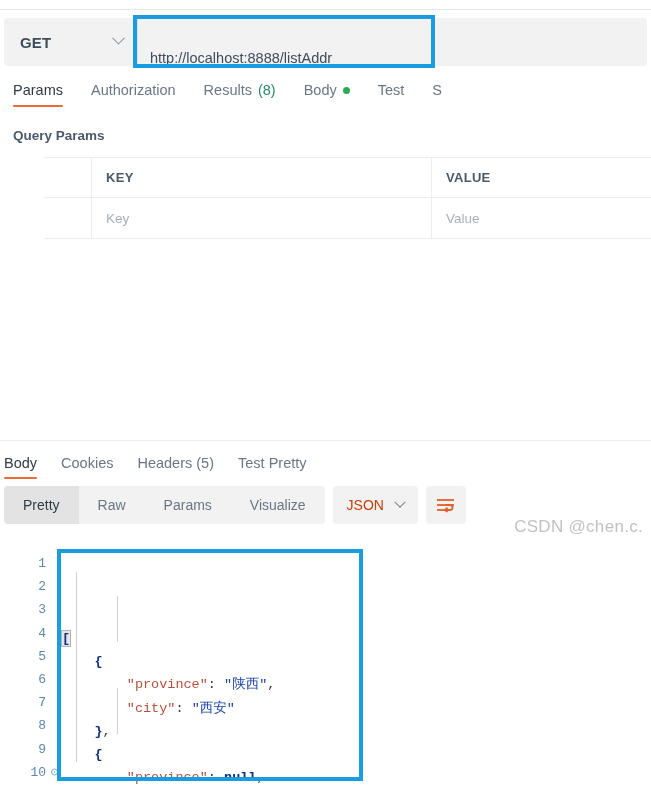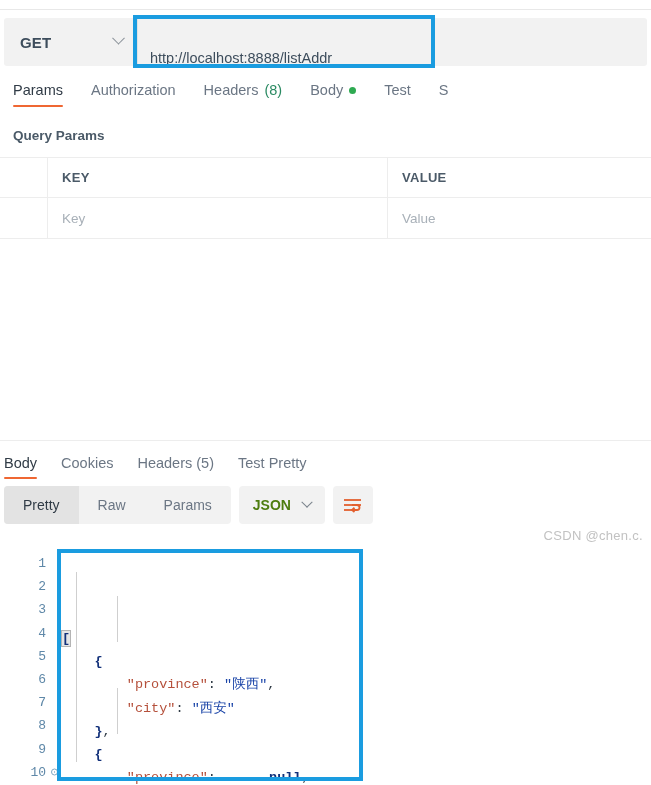--- a/index.html
+++ b/index.html
@@ -137,20 +137,21 @@
   .param-table {
     position: absolute;
     left: 0; top: 157px;
     width: 651px;
   }
   .param-row {
     display: flex;
     height: 41px;
     border-top: 1px solid #ededed;
     border-bottom: 1px solid #ededed;
+    margin-left: 44px;
   }
   .param-row.body-row { border-top: none; }
   .cell-check {
     width: 48px;
     border-right: 1px solid #ededed;
   }
   .cell-key {
     width: 340px;
     border-right: 1px solid #ededed;
     display: flex;
@@ -241,22 +242,22 @@
     align-items: center;
     gap: 12px;
     background: #f2f2f2;
     border-radius: 4px;
     height: 38px;
     padding: 0 14px;
     cursor: pointer;
   }
   .fmt-select-label {
     font-size: 14px;
-    color: #4d7c0f;
-    font-weight: bold;
+    color: #c2410c;
+    font-weight: normal;
   }
   .chev-sm {
     display: inline-block;
     width: 8px; height: 8px;
     border-right: 1.5px solid #7a838c;
     border-bottom: 1.5px solid #7a838c;
     transform: rotate(45deg) translate(-2px,-2px);
   }
   .wrap-btn {
     width: 40px; height: 38px;
@@ -313,21 +314,21 @@
     white-space: pre;
   }
   .cline {
     height: 23.2px;
     line-height: 23.2px;
     position: relative;
   }
   .tk-brace  { color: #13317a; font-weight: bold; }
   .tk-key    { color: #b5503b; }
   .tk-str    { color: #1a44a8; }
-  .tk-null   { color: #13317a; font-weight: bold; margin-left: 45px; }
+  .tk-null   { color: #13317a; font-weight: bold; }
   .tk-punc   { color: #303b46; }
   .bracket-hl {
     background: #e6e6e6;
     outline: 1px solid #b4b4b4;
   }
 
   
   .guide {
     position: absolute;
     width: 1px;
@@ -338,22 +339,22 @@
   .guide-in2   { left: 55px; top: 136px; height: 46px; }
 
   .ring-json {
     left: 57px; top: 549px;
     width: 306px; height: 232px;
   }
 
   
   .watermark {
     position: absolute;
-    right: 8px; bottom: 10px;
-    font-size: 13px;
+    right: 8px; bottom: 16px;
+    font-size: 17px;
     color: #c2c2c2;
     letter-spacing: .3px;
   }
 </style>
 </head>
 <body>
 
 <div id="app">
 
   <div class="top-rule"></div>
@@ -371,21 +372,21 @@
   <div class="ring ring-url"></div>
 
   <div class="req-tabs" id="req-tabs">
       <div class="req-tab active">
         <span>Params</span>
       </div>
       <div class="req-tab">
         <span>Authorization</span>
       </div>
       <div class="req-tab">
-        <span>Headers</span>
+        <span>Results</span>
         <span class="tab-count">(8)</span>
       </div>
       <div class="req-tab">
         <span>Body</span>
         <span class="dot-green"></span>
       </div>
       <div class="req-tab">
         <span>Test</span>
       </div>
       <div class="req-tab">
@@ -422,20 +423,21 @@
       <div class="resp-tab">Cookies</div>
       <div class="resp-tab">Headers (5)</div>
       <div class="resp-tab">Test Pretty</div>
     </div>
 
   <div class="fmt-bar">
     <div class="seg" id="view-modes">
         <div class="seg-item active">Pretty</div>
         <div class="seg-item">Raw</div>
         <div class="seg-item">Params</div>
+        <div class="seg-item">Visualize</div>
       </div>
 
     <div class="fmt-select">
       <span class="fmt-select-label">JSON</span>
       <span class="chev-sm"></span>
     </div>
 
     <div class="wrap-btn">
       <svg width="19" height="15" viewBox="0 0 19 15">
         <line x1="1" y1="2" x2="18" y2="2" stroke="#e35f2e" stroke-width="1.8"></line>

